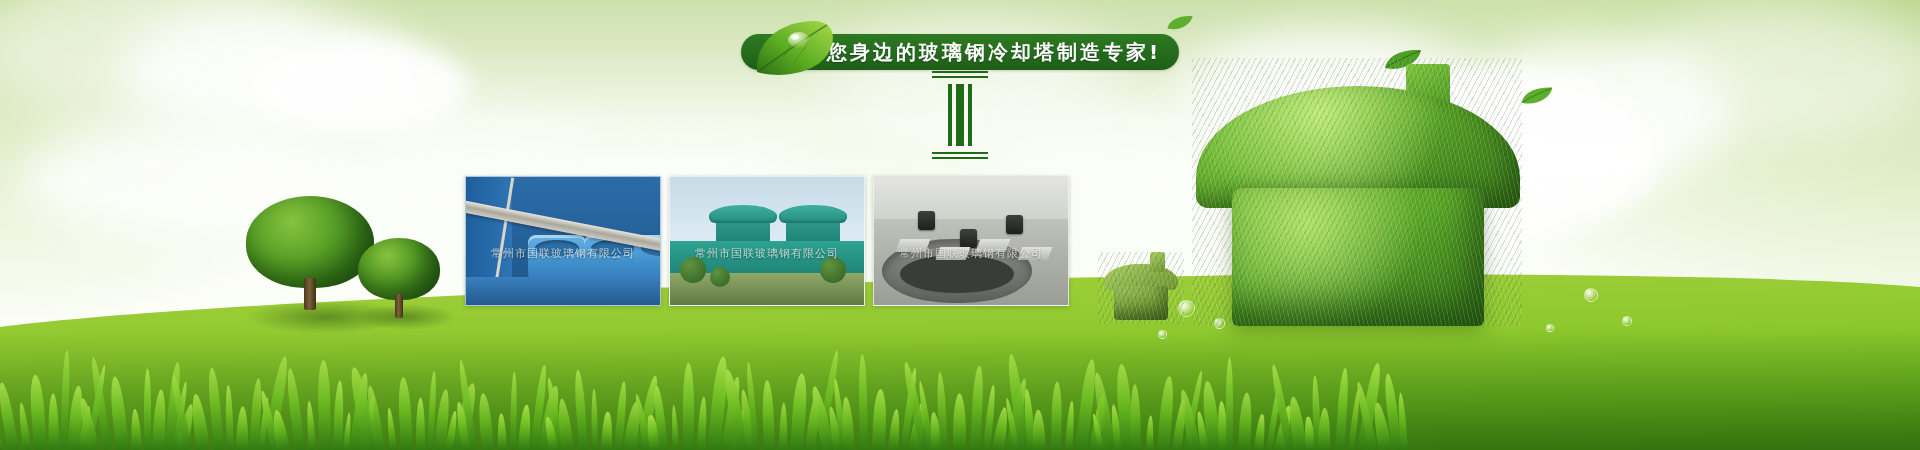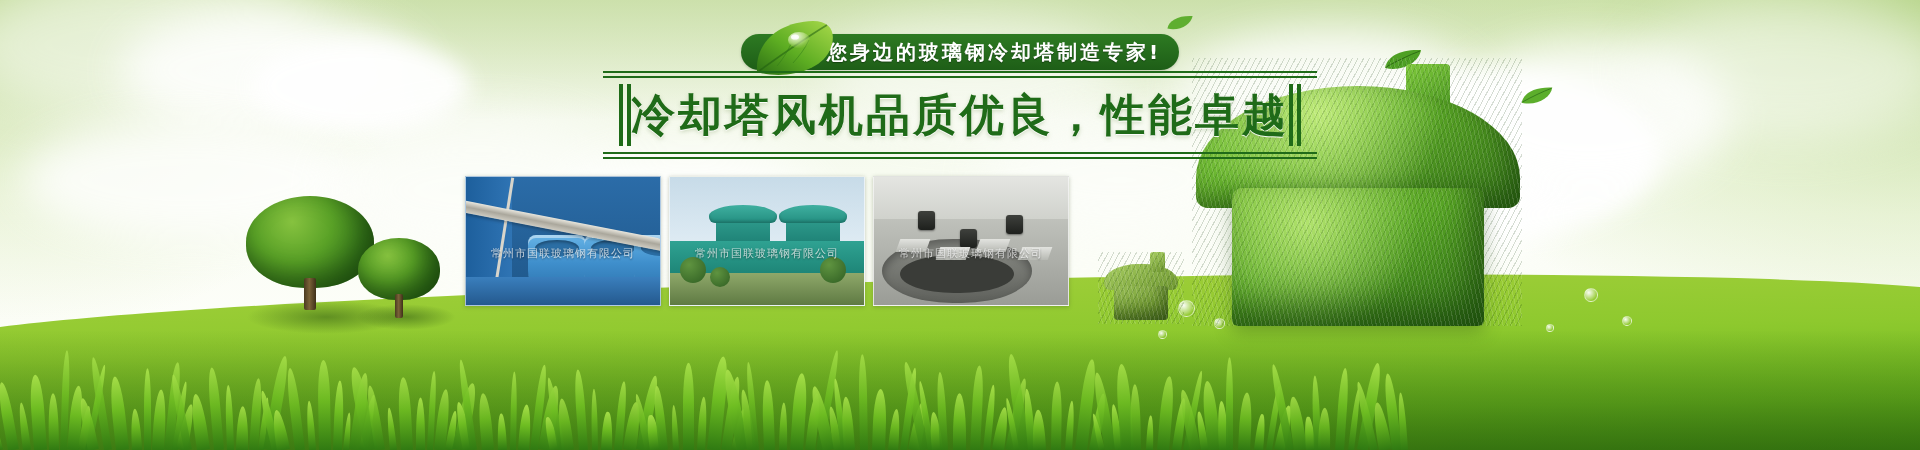--- a/index.html
+++ b/index.html
@@ -359,21 +359,20 @@
         <ellipse cx="52" cy="22" rx="11" ry="8" fill="url(#drop)"></ellipse>
         <ellipse cx="48" cy="19" rx="4" ry="2.6" fill="#ffffff" opacity=".85"></ellipse>
       </svg>
       <span class="tagline-text">您身边的玻璃钢冷却塔制造专家!</span>
     </div>
 
     <div class="title-row">
       <div class="rule top"></div>
       <div class="rule bottom"></div>
       <div class="bar-l"></div>
-      <span class="title-text">冷却塔风机品质优良，性能卓越</span>
       <div class="bar-r"></div>
     </div>
   </div>
 
   <div class="photos">
 
     <div class="photo ph1">
       <div class="sky"></div>
       <div class="wall"></div>
       <div class="tank" style="left:62px;"></div>

